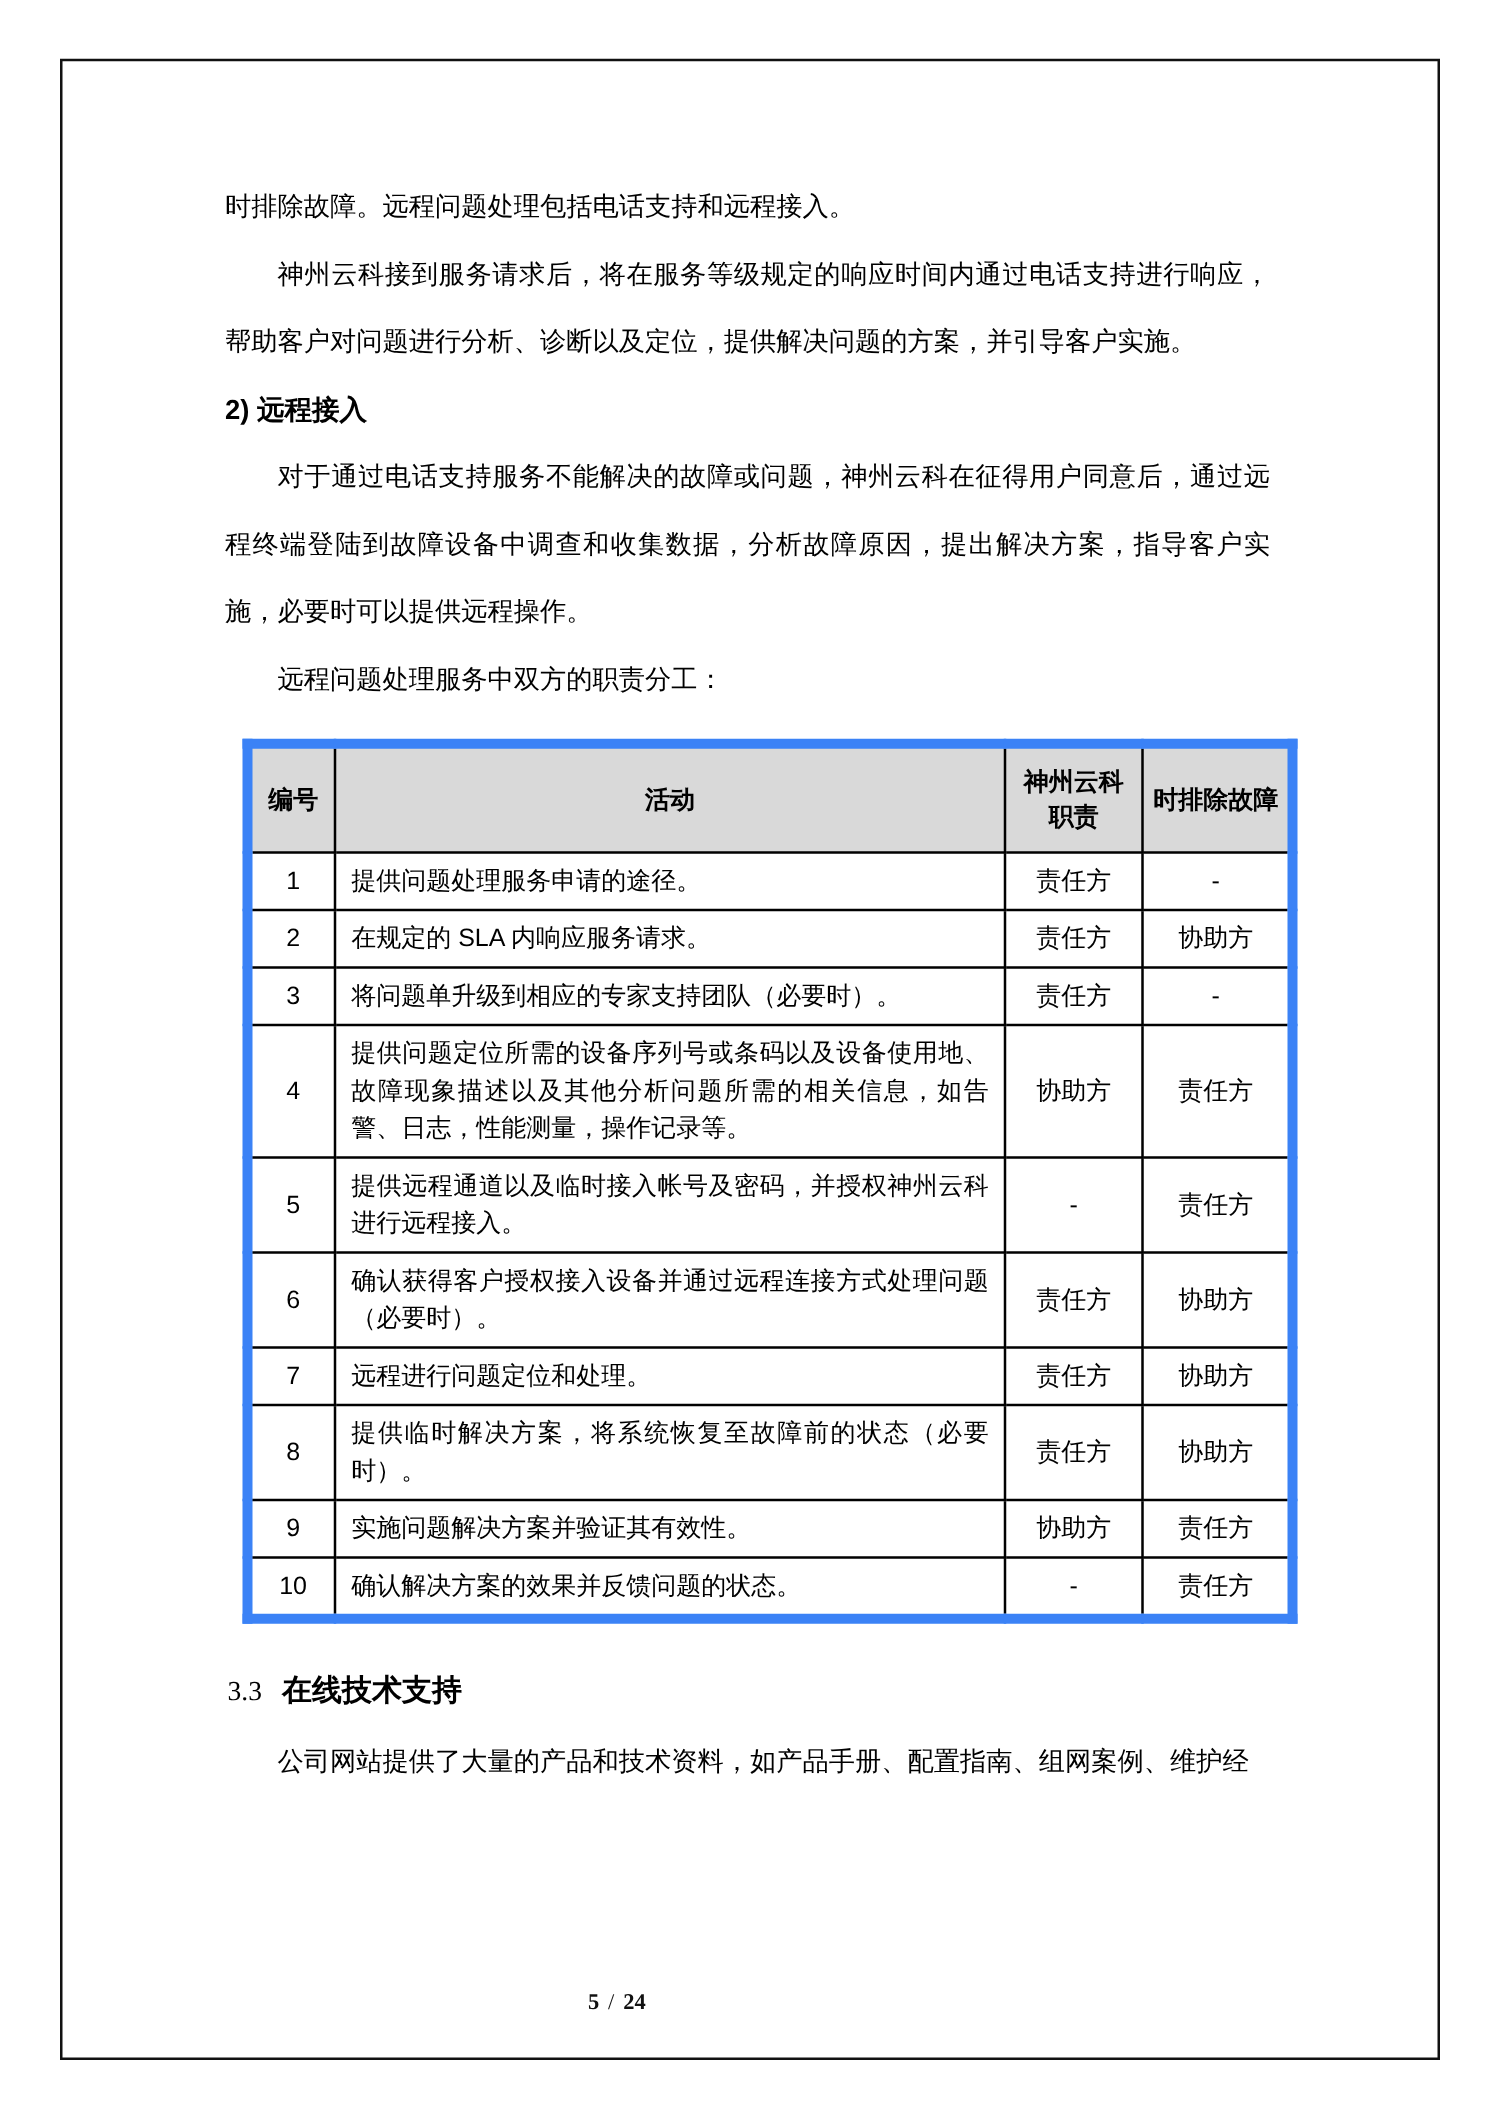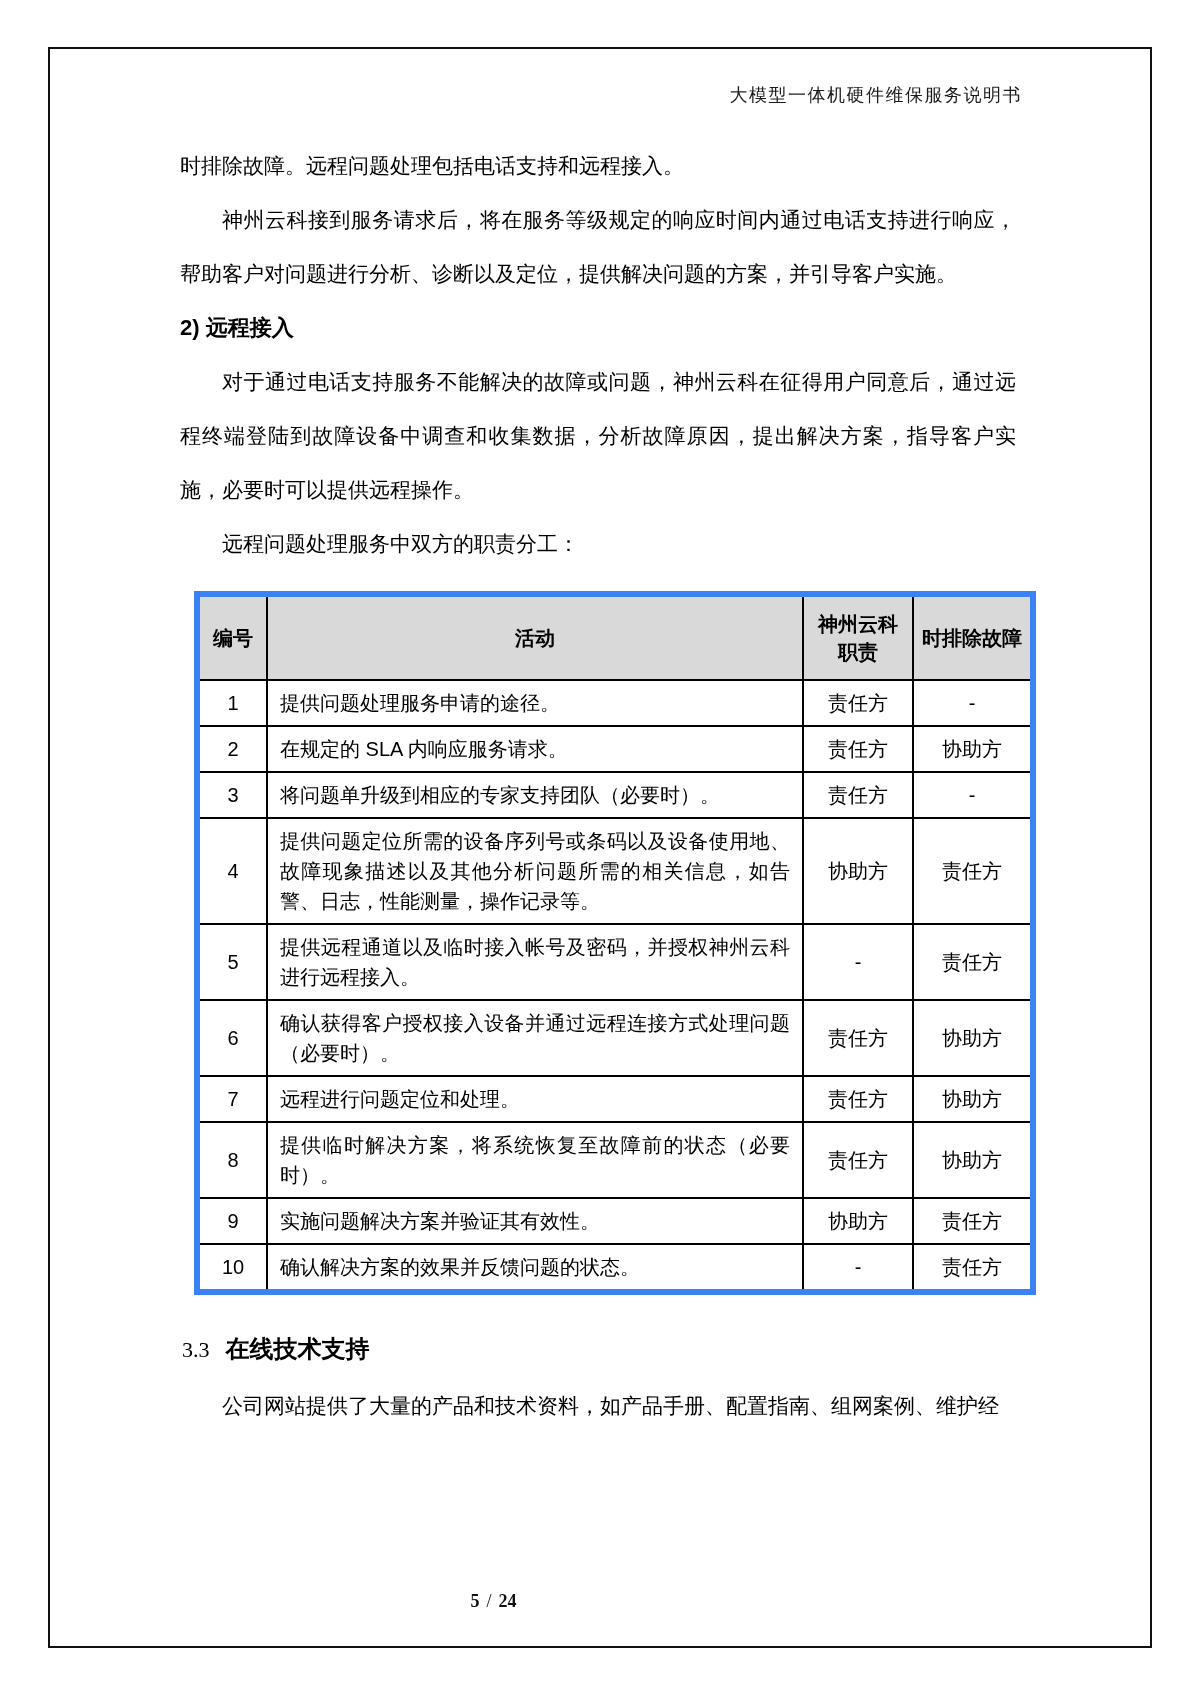--- a/index.html
+++ b/index.html
@@ -36,21 +36,21 @@
   .list-heading{
     font-size:22px;line-height:54px;font-weight:bold;margin:0;
   }
   .mt14{margin-top:14px;}
   .mt20{margin-top:20px;}
   table.resp{
     border-collapse:collapse;
     table-layout:fixed;
     width:836px;
     margin:20px 0 0 14px;
-    border:6px solid #3b82f6;
+    border:8px solid #3b82f6;
   }
   table.resp th, table.resp td{
     border:2px solid #000;
     vertical-align:middle;
     box-sizing:border-box;
   }
   table.resp th{
     background:#d9d9d9;
     font-size:20px;font-weight:bold;
     line-height:28px;
@@ -83,21 +83,20 @@
   }
   .footer .num{font-weight:bold;}
   .footer .sep{margin:0 7px;font-weight:normal;}
 </style>
 </head>
 <body>
 
 <div class="page">
   <div class="frame"></div>
 
-  <div class="header-title">大模型一体机硬件维保服务说明书</div>
 
   <div class="content">
 
     <p class="body-line">时排除故障。远程问题处理包括电话支持和远程接入。</p>
 
 
     <p class="body-line indent mt14">神州云科接到服务请求后，将在服务等级规定的响应时间内通过电话支持进行响应，帮助客户对问题进行分析、诊断以及定位，提供解决问题的方案，并引导客户实施。</p>
 
     <p class="list-heading">2) 远程接入</p>
 

